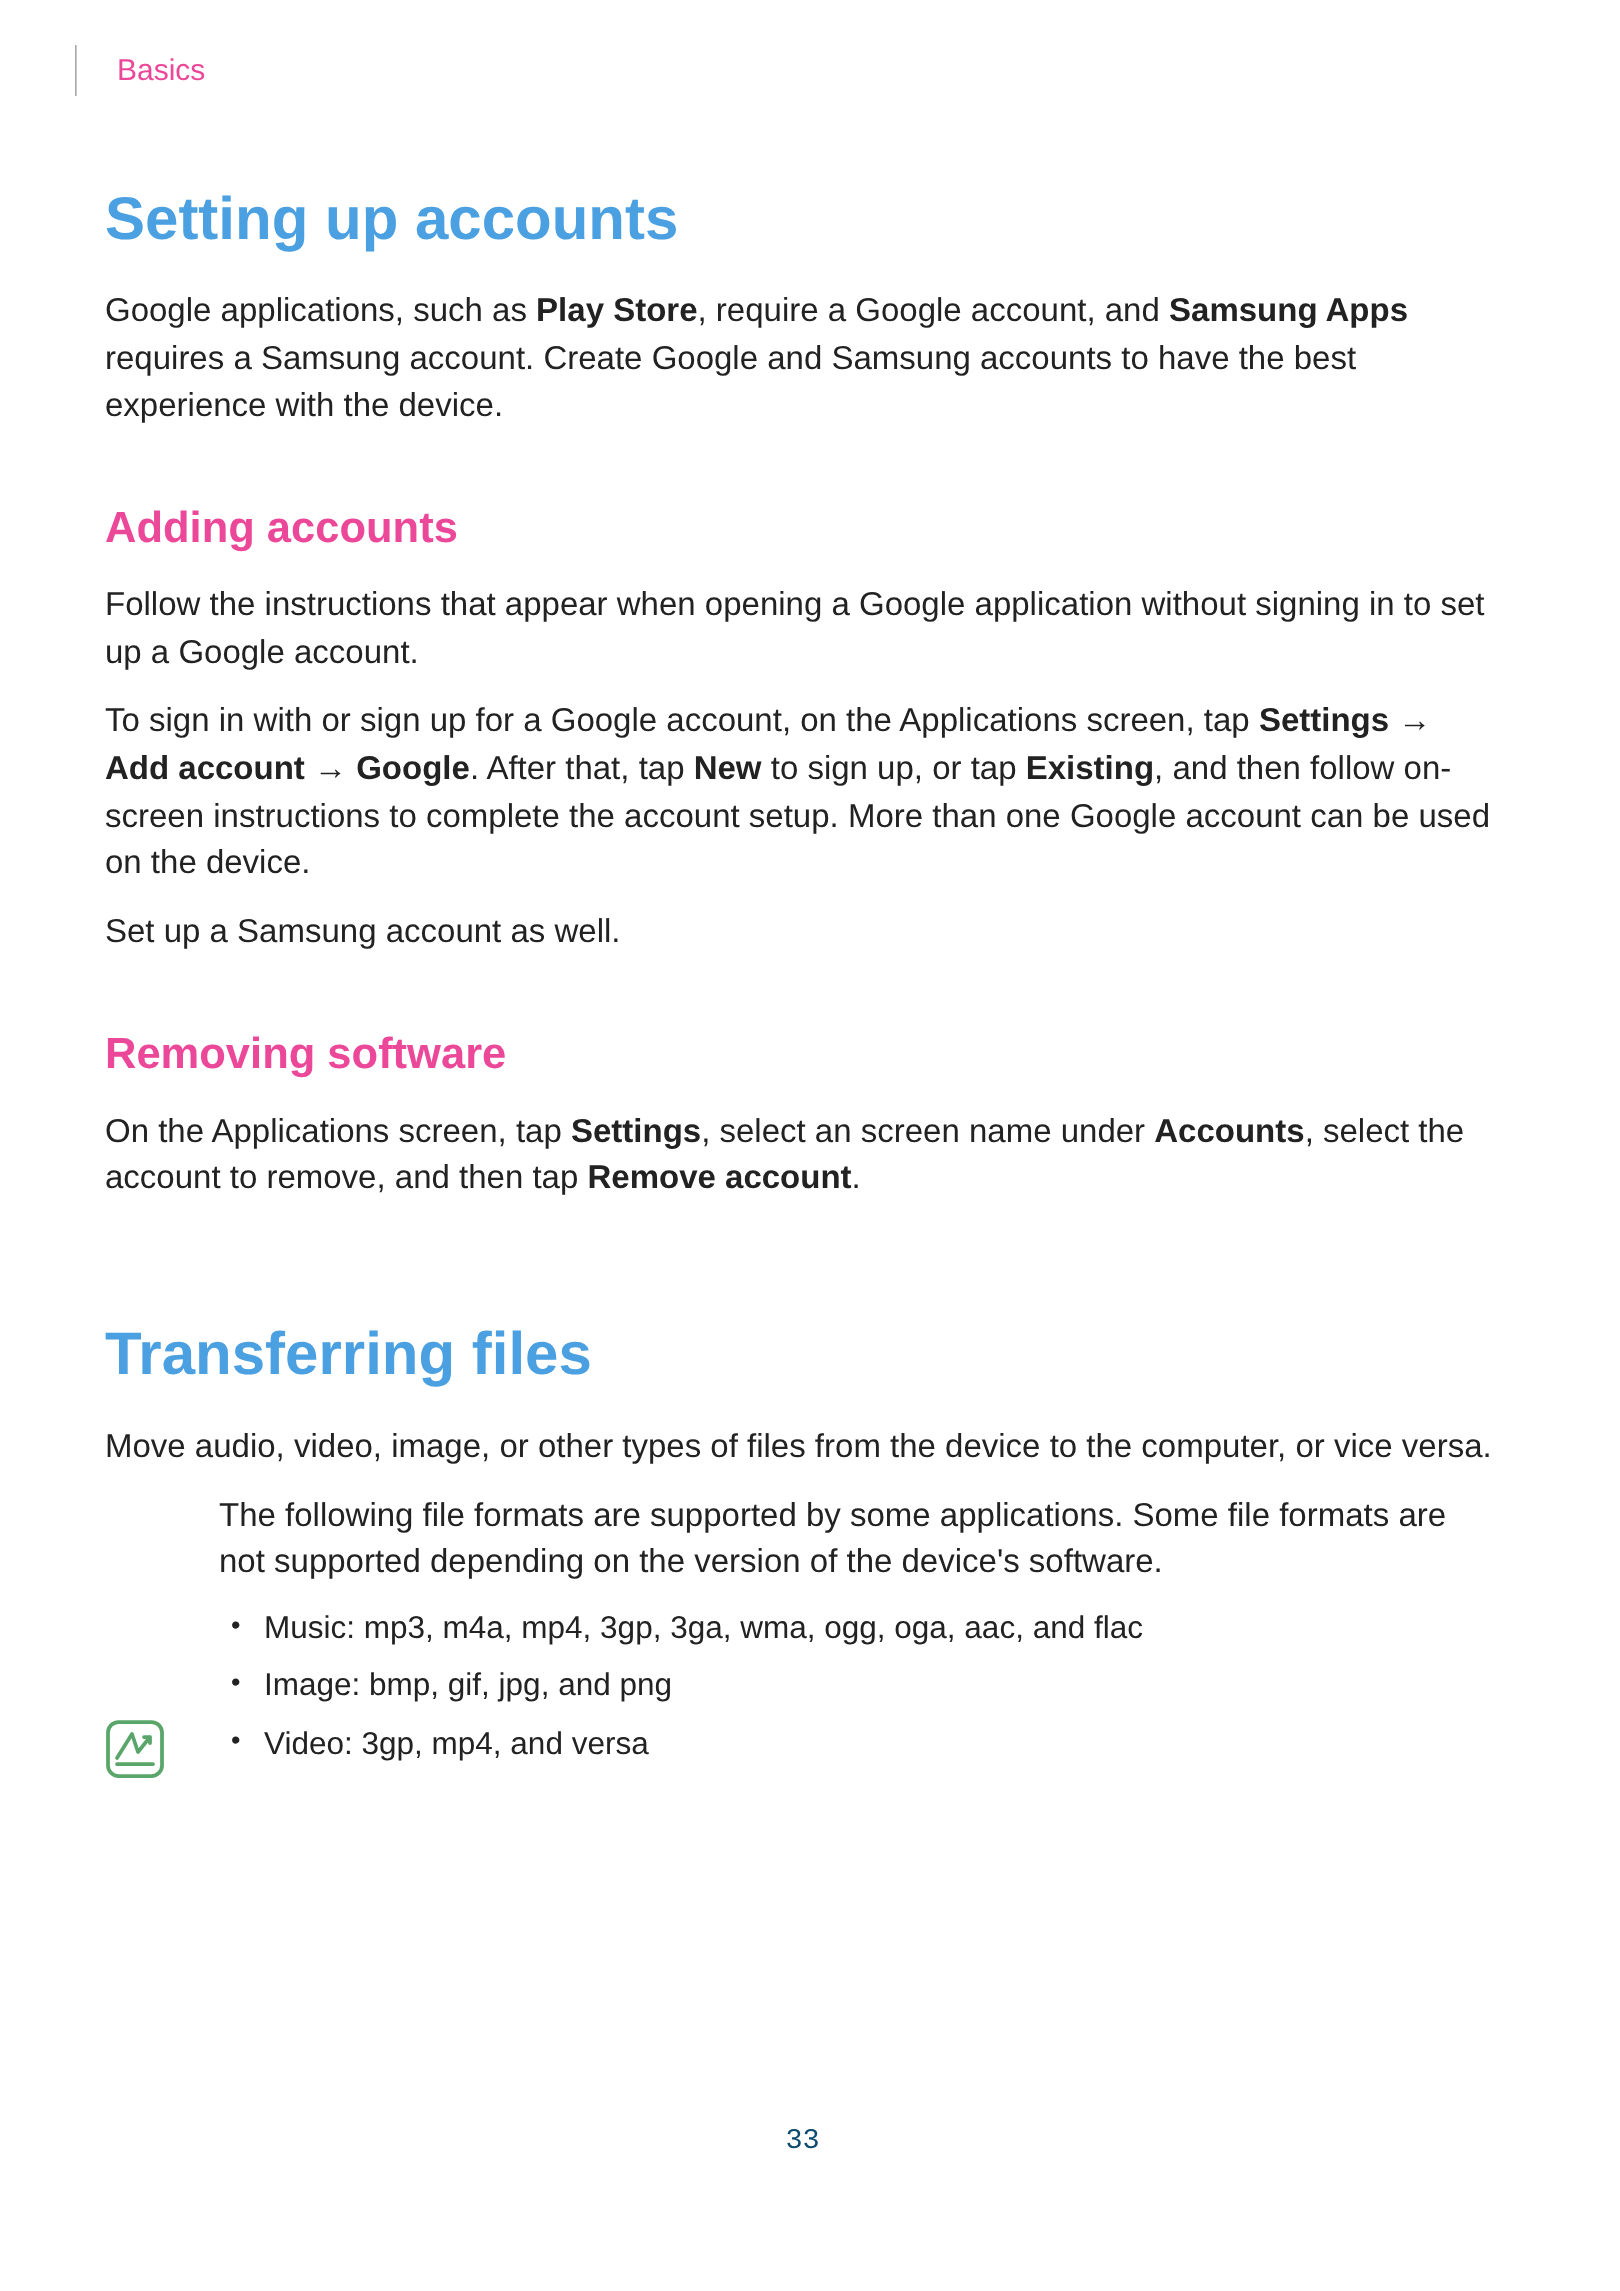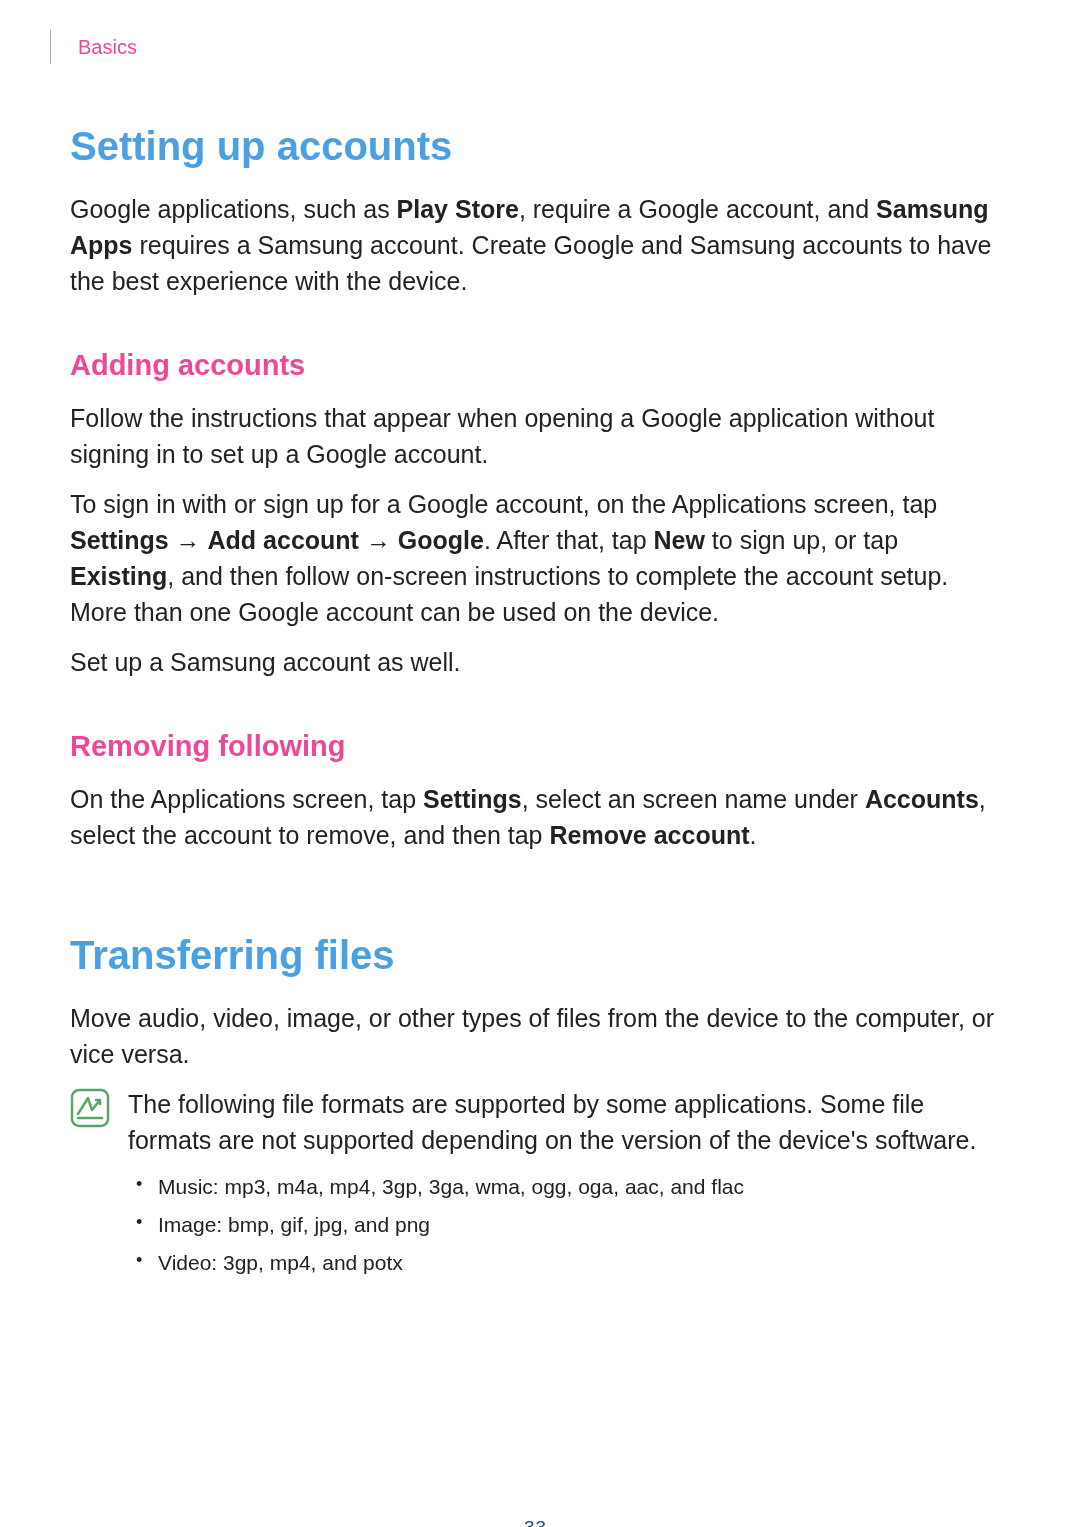--- a/index.html
+++ b/index.html
@@ -37,34 +37,34 @@
     font-weight: 700;
     margin: 0 0 22px 0;
   }
   h2 {
     color: #ec4899;
     font-size: 29px;
     font-weight: 700;
     margin: 0 0 18px 0;
   }
   p {
-    font-size: 25px;
+    font-size: 22px;
     line-height: 1.44;
     margin: 0 0 14px 0;
     color: #222;
   }
   .b { font-weight: 700; }
   .sec-gap { margin-top: 50px; }
   .big-gap { margin-top: 80px; }
   .arrow { font-family: Arial, sans-serif; }
 
   .note-row {
     display: flex;
-    align-items: flex-start;
-    gap: 18px;
+    align-items: flex-end;
+    gap: 36px;
     margin-top: 6px;
   }
   .note-icon {
     flex: 0 0 auto;
     width: 40px;
     height: 40px;
     margin-top: 2px;
   }
   .note-body { flex: 1; }
 
@@ -115,21 +115,21 @@
 
   <div class="sec-gap"></div>
   <h2>Adding accounts</h2>
   <p>Follow the instructions that appear when opening a Google application without signing in to set up a Google account.</p>
   <p>
     <span>To sign in with or sign up for a Google account, on the Applications screen, tap </span><span class="b">Settings</span><span class="arrow"> → </span><span class="b">Add account</span><span class="arrow"> → </span><span class="b">Google</span><span>. After that, tap </span><span class="b">New</span><span> to sign up, or tap </span><span class="b">Existing</span><span>, and then follow on-screen instructions to complete the account setup. More than one Google account can be used on the device.</span>
   </p>
   <p>Set up a Samsung account as well.</p>
 
   <div class="sec-gap"></div>
-  <h2>Removing following</h2>
+  <h2>Removing software</h2>
   <p>
     <span>On the Applications screen, tap </span><span class="b">Settings</span><span>, select an screen name under </span><span class="b">Accounts</span><span>, select the account to remove, and then tap </span><span class="b">Remove account</span><span>.</span>
   </p>
 
   <div class="big-gap"></div>
   <h1>Transferring files</h1>
   <p>Move audio, video, image, or other types of files from the device to the computer, or vice versa.</p>
 
   <div class="note-row">
     <div class="note-icon">
@@ -137,19 +137,19 @@
         <rect x="2" y="2" width="36" height="36" rx="7" ry="7" fill="none" stroke="#5aa66a" stroke-width="2.5"></rect>
         <path d="M8 26 L18 10 L22 22 L30 12 M30 12 L26 12 M30 12 L30 16" fill="none" stroke="#5aa66a" stroke-width="2.5" stroke-linecap="round" stroke-linejoin="round"></path>
         <line x1="8" y1="30" x2="32" y2="30" stroke="#5aa66a" stroke-width="2.5" stroke-linecap="round"></line>
       </svg>
     </div>
     <div class="note-body">
       <p>The following file formats are supported by some applications. Some file formats are not supported depending on the version of the device's software.</p>
       <ul class="bullets">
         <li>Music: mp3, m4a, mp4, 3gp, 3ga, wma, ogg, oga, aac, and flac</li>
         <li>Image: bmp, gif, jpg, and png</li>
-        <li>Video: 3gp, mp4, and potx</li>
+        <li>Video: 3gp, mp4, and versa</li>
       </ul>
     </div>
   </div>
 
   <div class="page-number">33</div>
 </div>
 
 </body></html>

